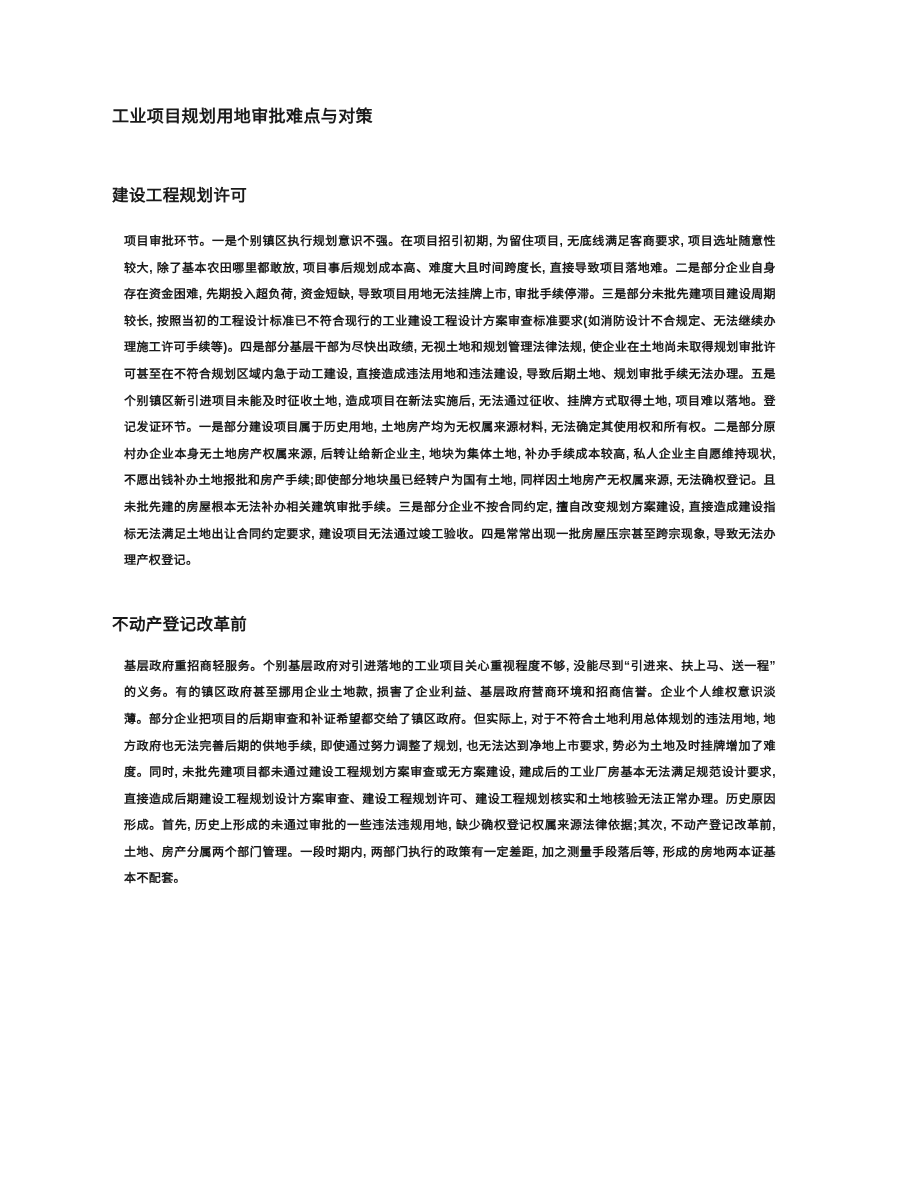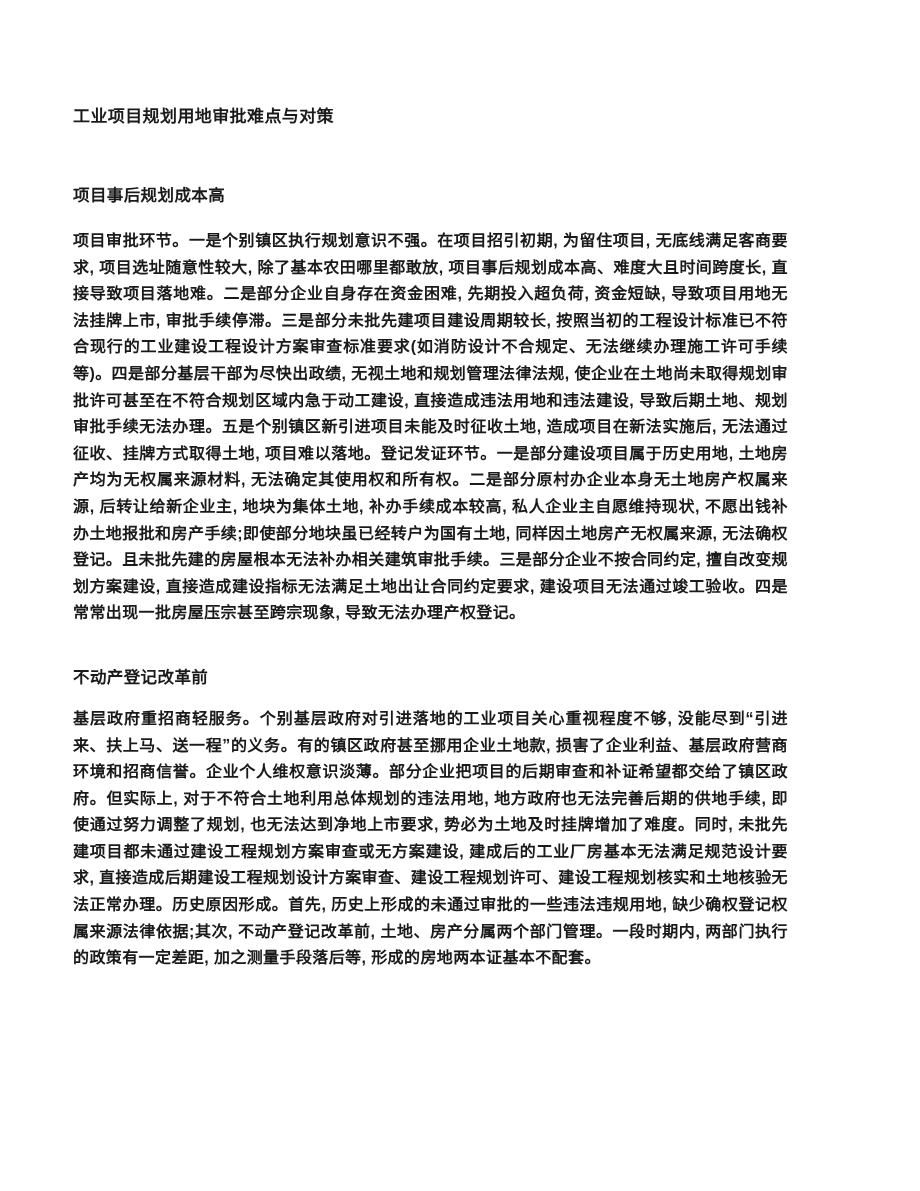--- a/index.html
+++ b/index.html
@@ -12,21 +12,21 @@
     width: 920px;
     min-height: 1191px;
     margin: 0 auto;
     background: #ffffff;
     font-family: "Liberation Sans", sans-serif;
     color: #1a1a1a;
     box-sizing: border-box;
   }
   .content {
     box-sizing: border-box;
-    padding: 104px 132px 120px 73px; 
+    padding: 104px 132px 120px 112px; 
   }
   .doc-title {
     font-size: 17px;
     line-height: 26px;
     font-weight: 700;
     letter-spacing: 0.4px;
     margin: 0;
   }
   .section-heading {
     font-size: 16.5px;
@@ -35,46 +35,46 @@
     letter-spacing: 0.4px;
     margin: 0;
   }
   .section-heading.first {
     margin-top: 52px;
   }
   .section-heading.second {
     margin-top: 37px;
   }
   .paragraph {
-    font-size: 16px;
+    font-size: 12px;
     line-height: 26.6px;
     font-weight: 600;
     letter-spacing: 0.4px;
     text-align: justify;
     word-break: break-all;
     overflow-wrap: break-word;
-    margin: 0;
+    margin: 12px;
   }
   .paragraph.first {
     margin-top: 20px;
   }
   .paragraph.second {
     margin-top: 16px;
   }
 </style>
 </head>
 <body>
 
 <div class="page">
   <div class="content">
 
     <h1 class="doc-title">工业项目规划用地审批难点与对策</h1>
 
     <section>
-      <h2 class="section-heading first">项目事后规划成本高</h2>
+      <h2 class="section-heading first">建设工程规划许可</h2>
       <p class="paragraph first">项目审批环节。一是个别镇区执行规划意识不强。在项目招引初期, 为留住项目, 无底线满足客商要求, 项目选址随意性较大, 除了基本农田哪里都敢放, 项目事后规划成本高、难度大且时间跨度长, 直接导致项目落地难。二是部分企业自身存在资金困难, 先期投入超负荷, 资金短缺, 导致项目用地无法挂牌上市, 审批手续停滞。三是部分未批先建项目建设周期较长, 按照当初的工程设计标准已不符合现行的工业建设工程设计方案审查标准要求(如消防设计不合规定、无法继续办理施工许可手续等)。四是部分基层干部为尽快出政绩, 无视土地和规划管理法律法规, 使企业在土地尚未取得规划审批许可甚至在不符合规划区域内急于动工建设, 直接造成违法用地和违法建设, 导致后期土地、规划审批手续无法办理。五是个别镇区新引进项目未能及时征收土地, 造成项目在新法实施后, 无法通过征收、挂牌方式取得土地, 项目难以落地。登记发证环节。一是部分建设项目属于历史用地, 土地房产均为无权属来源材料, 无法确定其使用权和所有权。二是部分原村办企业本身无土地房产权属来源, 后转让给新企业主, 地块为集体土地, 补办手续成本较高, 私人企业主自愿维持现状, 不愿出钱补办土地报批和房产手续;即使部分地块虽已经转户为国有土地, 同样因土地房产无权属来源, 无法确权登记。且未批先建的房屋根本无法补办相关建筑审批手续。三是部分企业不按合同约定, 擅自改变规划方案建设, 直接造成建设指标无法满足土地出让合同约定要求, 建设项目无法通过竣工验收。四是常常出现一批房屋压宗甚至跨宗现象, 导致无法办理产权登记。</p>
     </section>
 
     <section>
       <h2 class="section-heading second">不动产登记改革前</h2>
       <p class="paragraph second">基层政府重招商轻服务。个别基层政府对引进落地的工业项目关心重视程度不够, 没能尽到“引进来、扶上马、送一程”的义务。有的镇区政府甚至挪用企业土地款, 损害了企业利益、基层政府营商环境和招商信誉。企业个人维权意识淡薄。部分企业把项目的后期审查和补证希望都交给了镇区政府。但实际上, 对于不符合土地利用总体规划的违法用地, 地方政府也无法完善后期的供地手续, 即使通过努力调整了规划, 也无法达到净地上市要求, 势必为土地及时挂牌增加了难度。同时, 未批先建项目都未通过建设工程规划方案审查或无方案建设, 建成后的工业厂房基本无法满足规范设计要求, 直接造成后期建设工程规划设计方案审查、建设工程规划许可、建设工程规划核实和土地核验无法正常办理。历史原因形成。首先, 历史上形成的未通过审批的一些违法违规用地, 缺少确权登记权属来源法律依据;其次, 不动产登记改革前, 土地、房产分属两个部门管理。一段时期内, 两部门执行的政策有一定差距, 加之测量手段落后等, 形成的房地两本证基本不配套。</p>
     </section>
 
   </div>
 </div>

